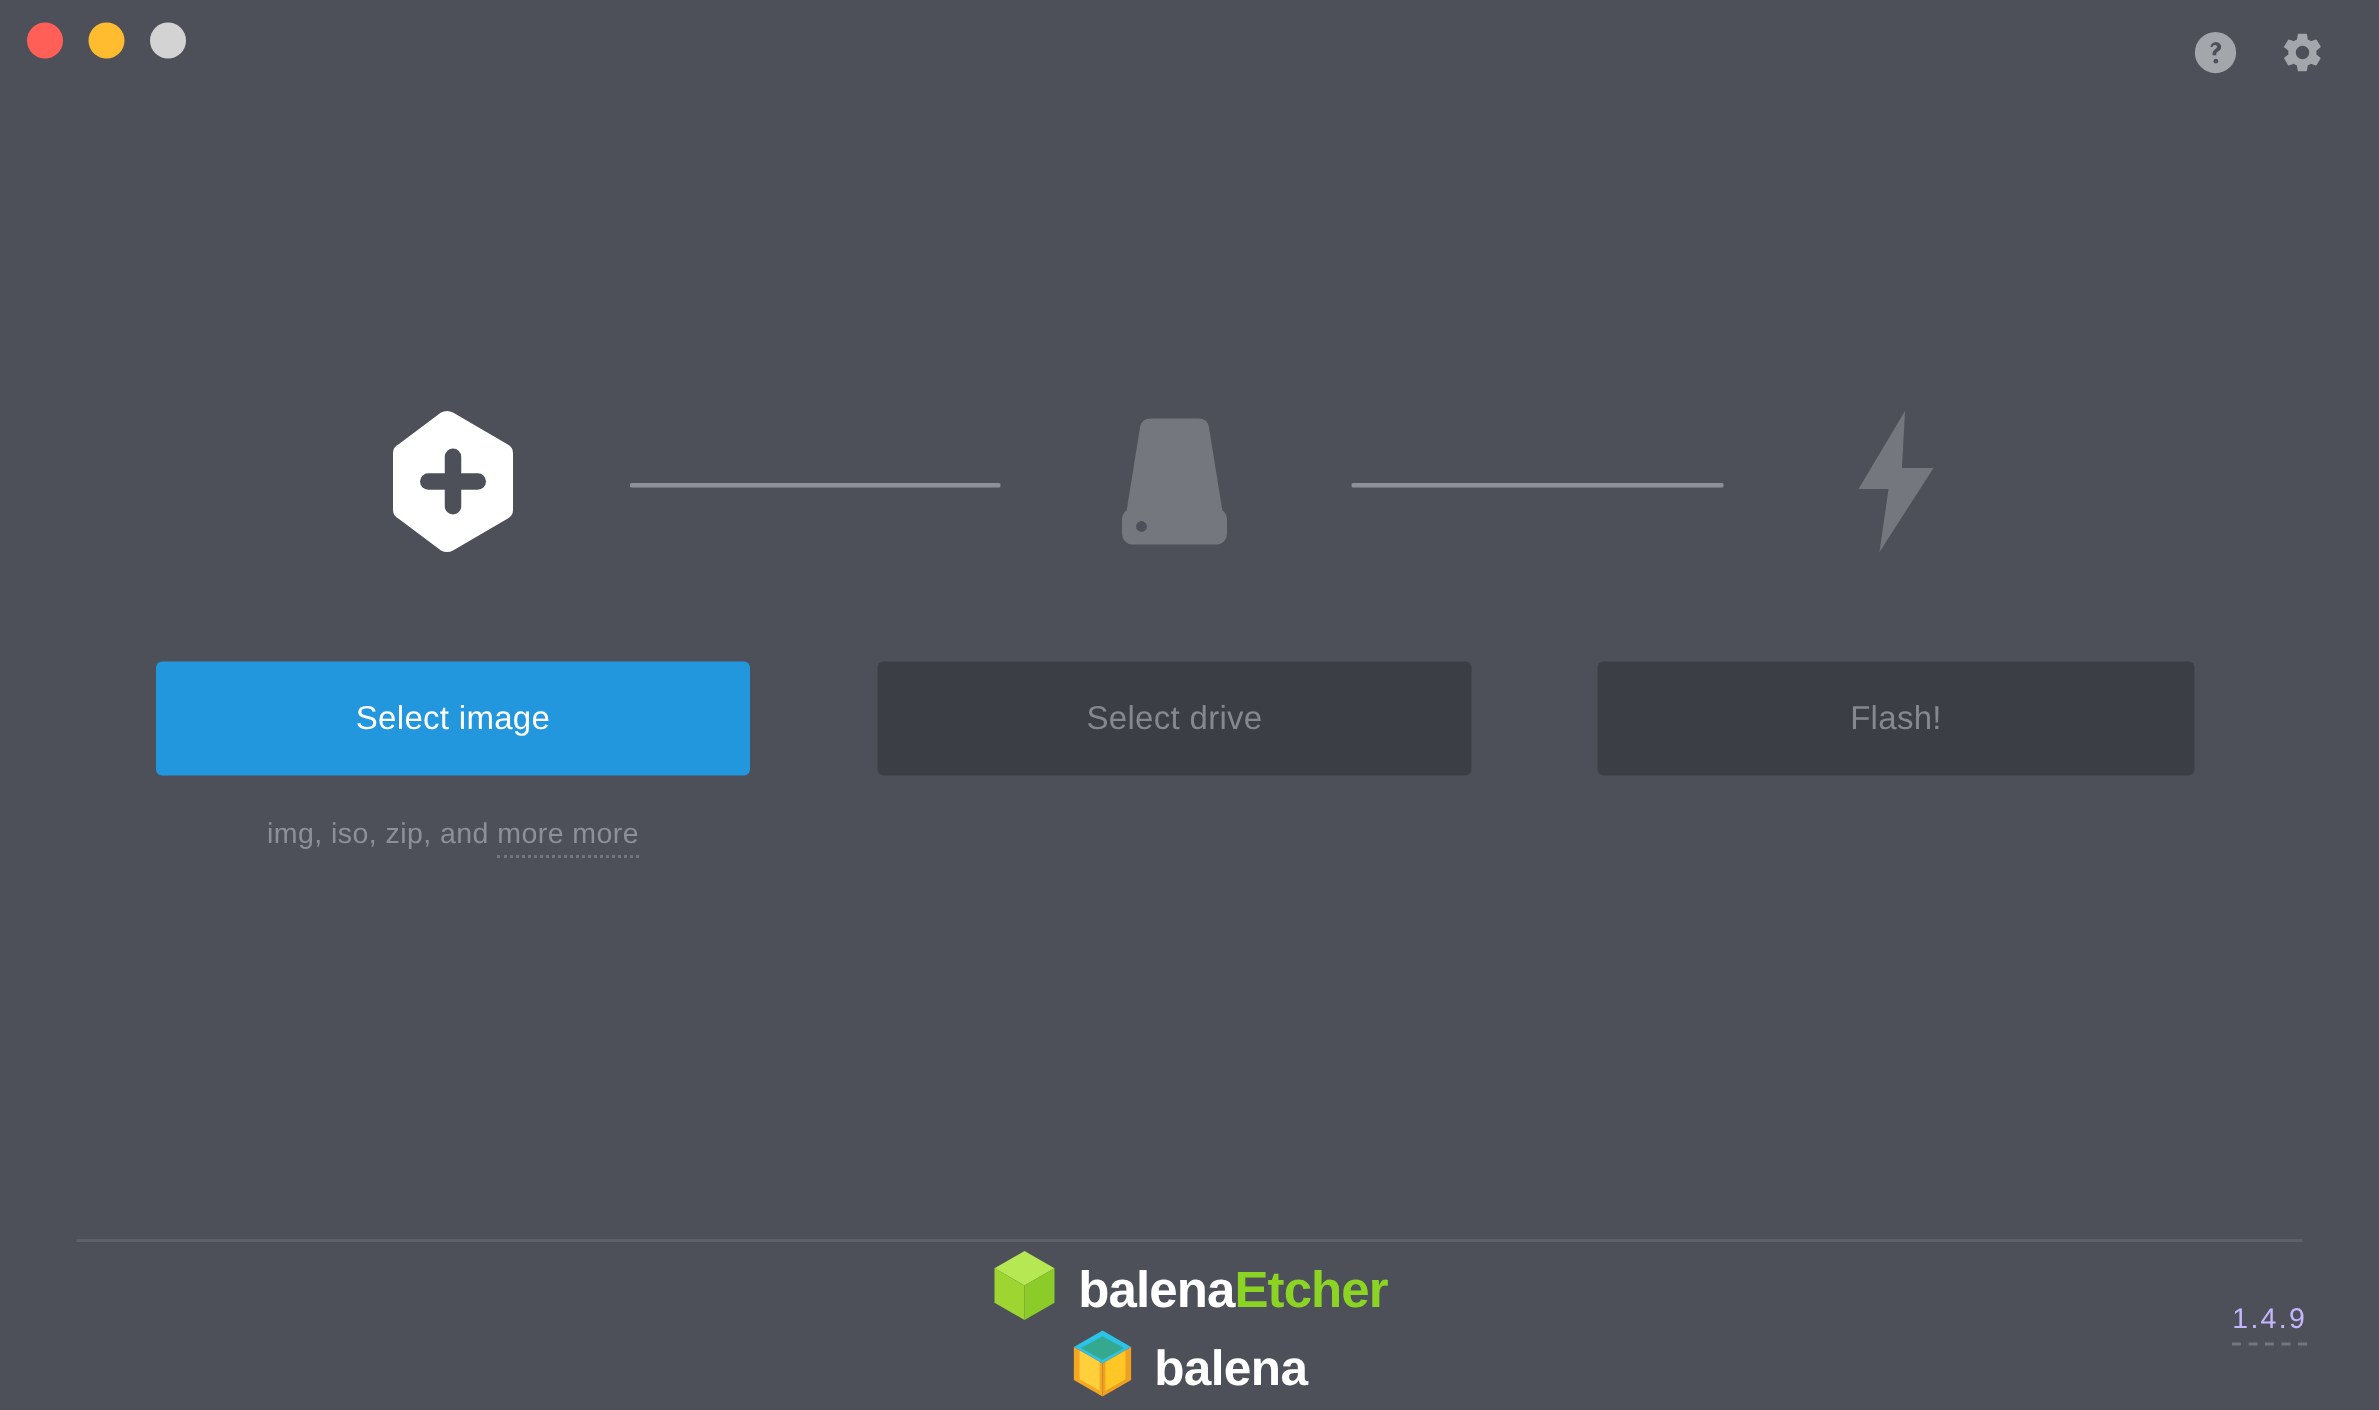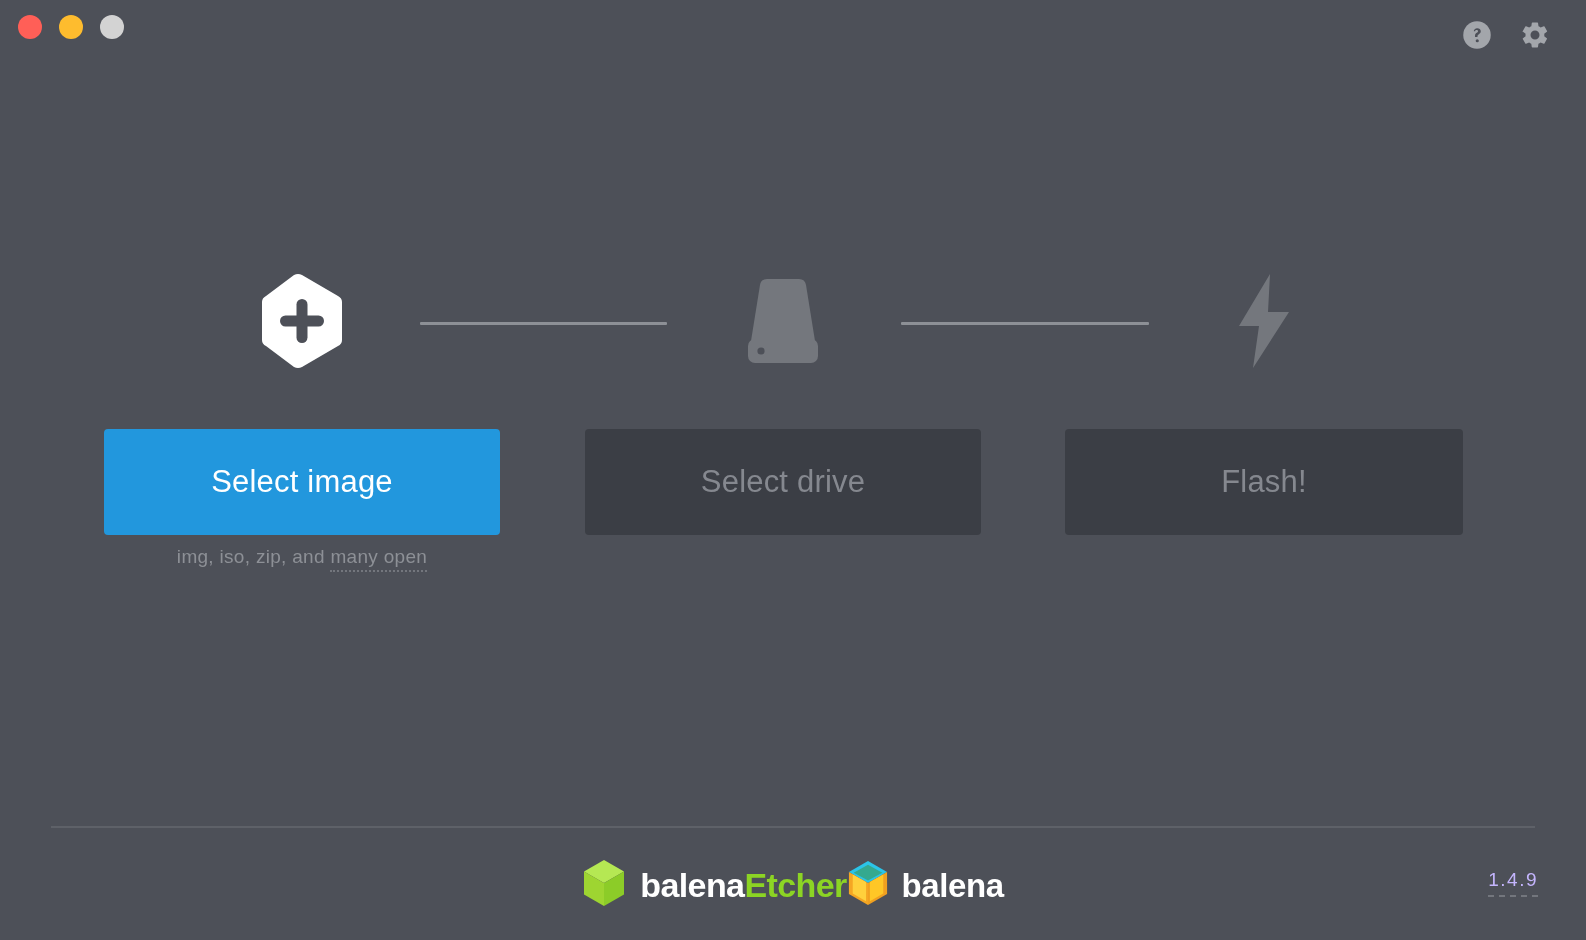--- a/index.html
+++ b/index.html
@@ -94,26 +94,26 @@
   
   .btn-row {
     position: absolute;
     top: 429px;
     left: 0;
     width: 1586px;
     height: 100px;
   }
   .step-btn {
     position: absolute;
-    top: 0;
-    height: 106px;
+    top: 12px;
+    height: 76px;
     border: none;
     border-radius: 4px;
     font-family: "Liberation Sans", sans-serif;
-    font-size: 31px;
+    font-size: 22px;
     font-weight: 400;
     letter-spacing: 0.2px;
     display: flex;
     align-items: center;
     justify-content: center;
     outline: none;
   }
   .btn-primary {
     left: 104px;
     width: 396px;
@@ -164,20 +164,21 @@
   }
   .footer-center {
     position: absolute;
     left: 0; right: 0;
     top: 0;
     height: 60px;
     display: flex;
     align-items: center;
     justify-content: center;
     gap: 0;
+    flex-direction: column;
   }
   .logo-etcher {
     display: flex;
     align-items: center;
     gap: 14px;
   }
   .cube { display: block; }
   .etcher-wordmark {
     font-size: 34px;
     font-weight: bold;
@@ -291,21 +292,21 @@
 
 <div class="btn-row">
   <button class="step-btn btn-primary">Select image</button>
 
   <button class="step-btn btn-disabled btn-drive">Select drive</button>
 
   <button class="step-btn btn-disabled btn-flash">Flash!</button>
 </div>
 
 <div class="hint">
-  <span>img, iso, zip, and </span><span class="tooltip-link">many open</span>
+  <span>img, iso, zip, and </span><span class="tooltip-link">more more</span>
 </div>
 
 <div class="footer-divider"></div>
 
 <div class="footer">
   <div class="footer-center">
 
     <div class="logo-etcher">
       <span class="cube">
         <svg width="44" height="48" viewBox="0 0 44 48">

